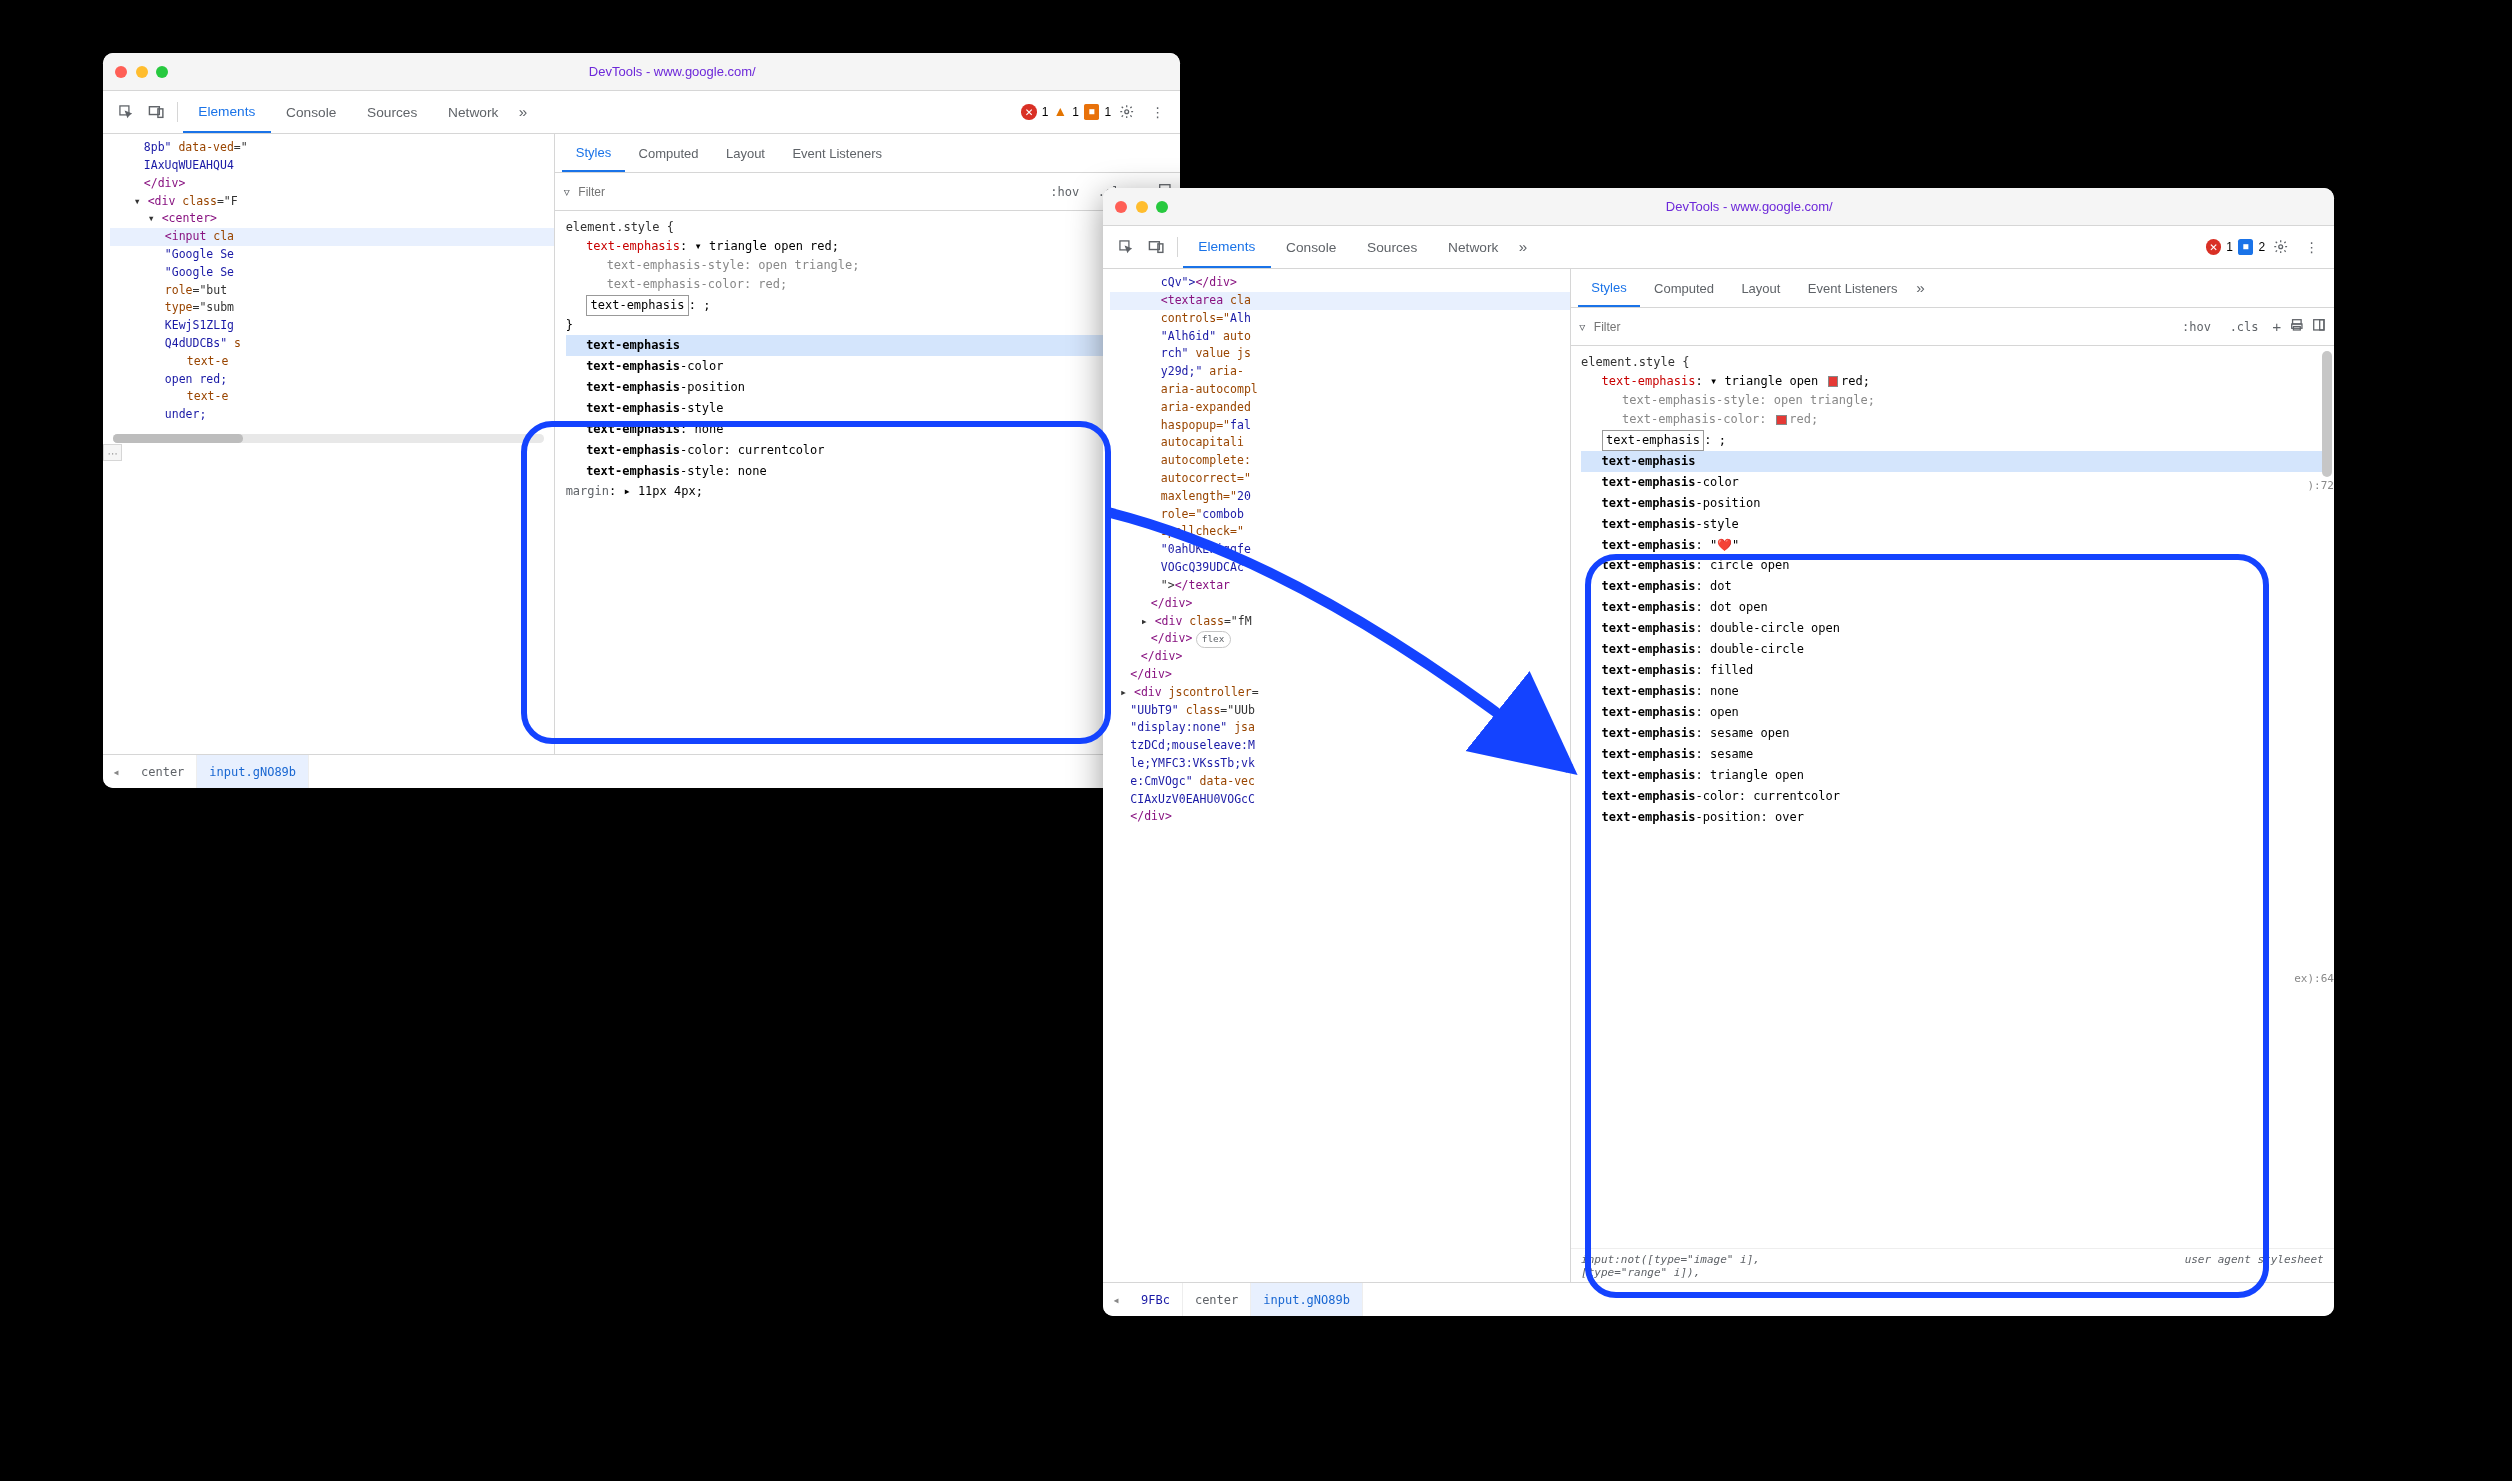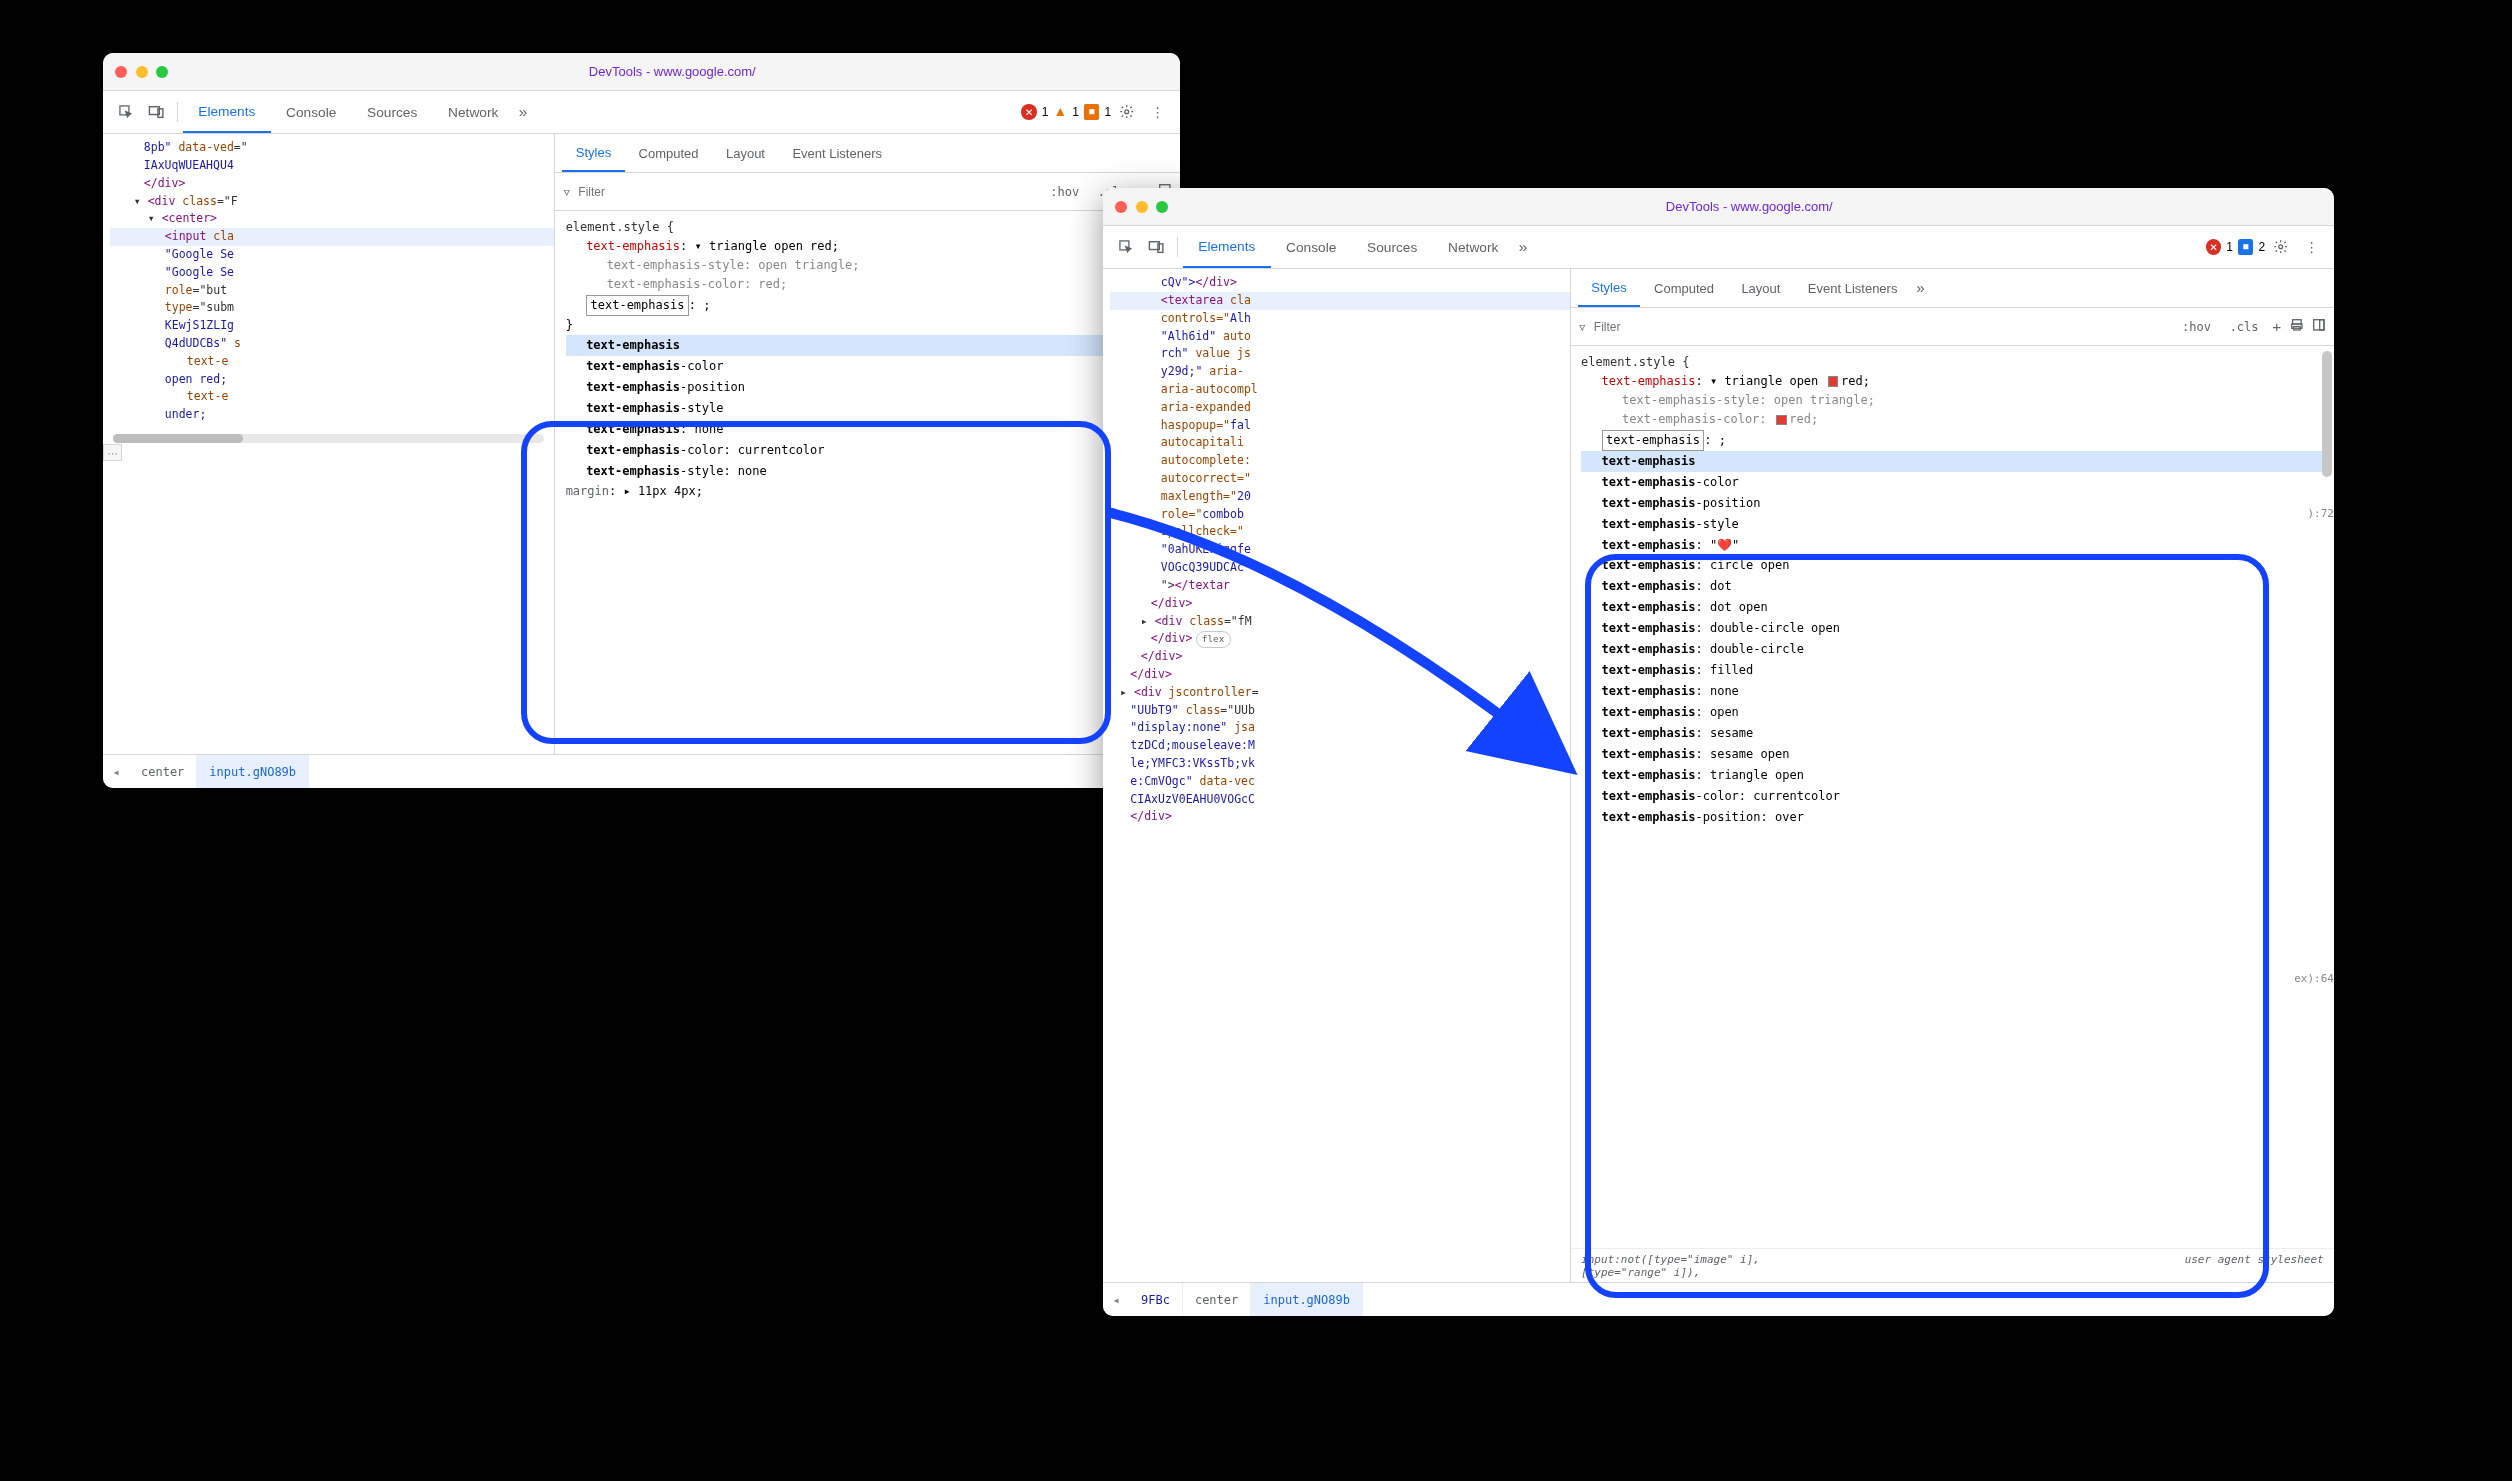--- a/index.html
+++ b/index.html
@@ -355,32 +355,32 @@
               <div class="ac-item"><b>text-emphasis</b><span>-style</span></div>
               <div class="ac-item"><b>text-emphasis</b><span>: "❤️"</span></div>
               <div class="ac-item"><b>text-emphasis</b><span>: circle open</span></div>
               <div class="ac-item"><b>text-emphasis</b><span>: dot</span></div>
               <div class="ac-item"><b>text-emphasis</b><span>: dot open</span></div>
               <div class="ac-item"><b>text-emphasis</b><span>: double-circle open</span></div>
               <div class="ac-item"><b>text-emphasis</b><span>: double-circle</span></div>
               <div class="ac-item"><b>text-emphasis</b><span>: filled</span></div>
               <div class="ac-item"><b>text-emphasis</b><span>: none</span></div>
               <div class="ac-item"><b>text-emphasis</b><span>: open</span></div>
+              <div class="ac-item"><b>text-emphasis</b><span>: sesame open</span></div>
               <div class="ac-item"><b>text-emphasis</b><span>: sesame</span></div>
-              <div class="ac-item"><b>text-emphasis</b><span>: sesame open</span></div>
               <div class="ac-item"><b>text-emphasis</b><span>: triangle open</span></div>
               <div class="ac-item"><b>text-emphasis</b><span>-color: currentcolor</span></div>
               <div class="ac-item"><b>text-emphasis</b><span>-position: over</span></div>
             </div>
         </div>
 
         <div class="vscroll">
             <div class="vscroll-thumb" style="height:14%;margin-top:5.1px"></div>
           </div>
-        <div class="side-line" style="top:159px">):72</div>
+        <div class="side-line" style="top:131px">):72</div>
         <div class="side-line" style="top:624px">ex):64</div>
       </div>
       <div style="font-family:Menlo,monospace;font-size:11px;font-style:italic;color:#5f6368;padding:3.4px 10.3px;border-top:0.9px solid #eee;display:flex">
         <div style="flex:1">
           <div>input:not([type="image" i],</div>
           <div>[type="range" i]),</div>
         </div>
         <div>user agent stylesheet</div>
       </div>
     </div>

